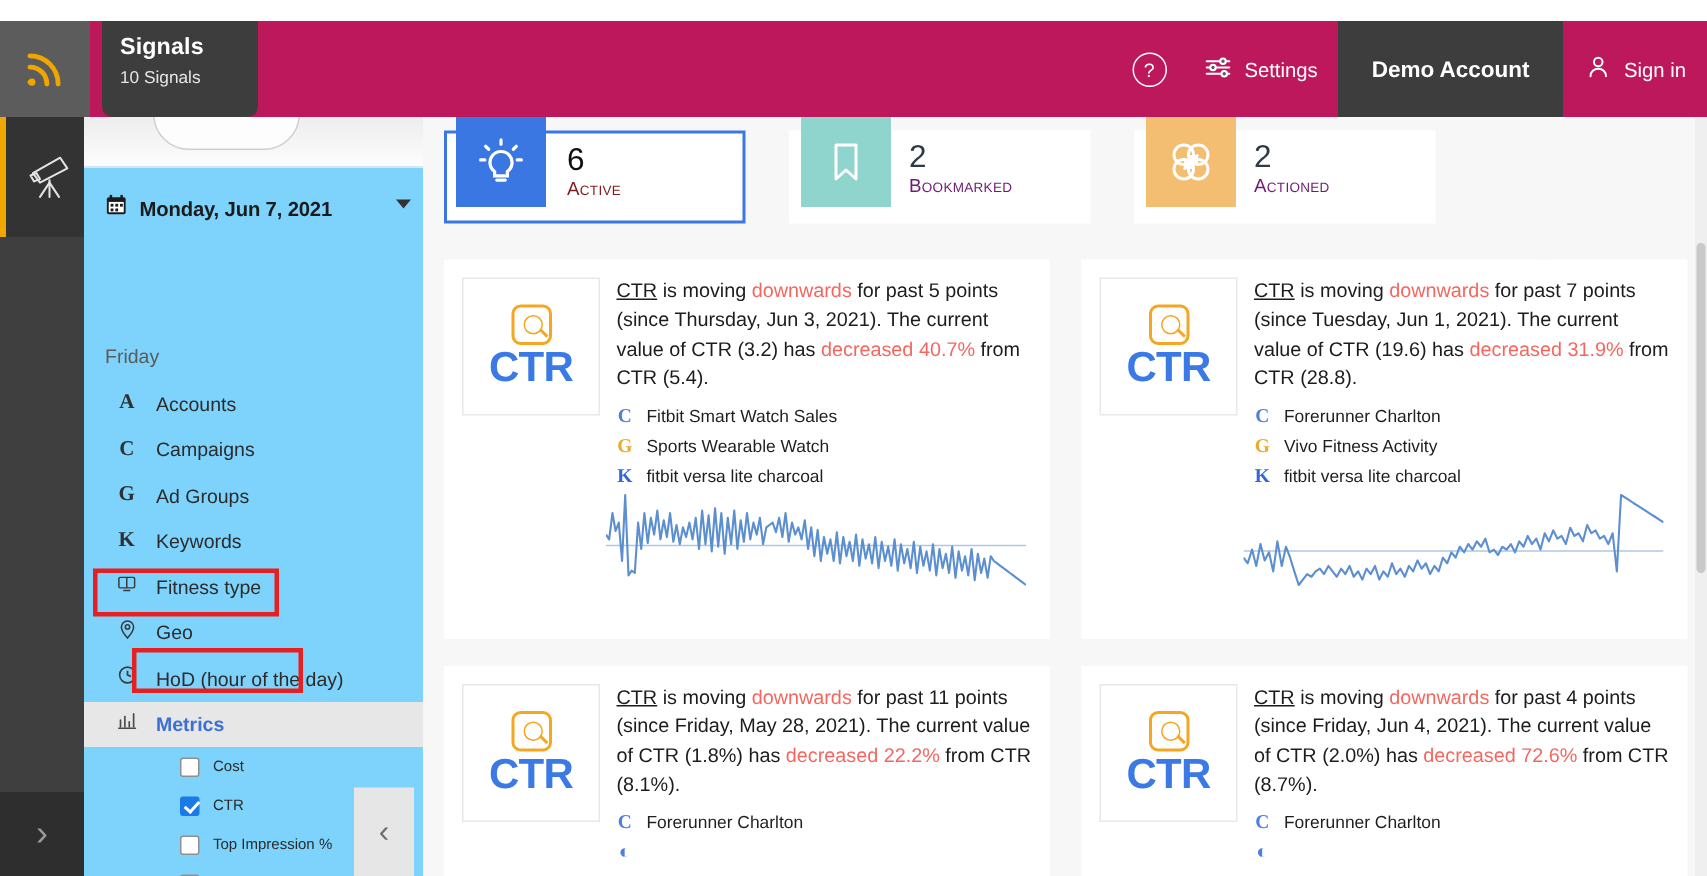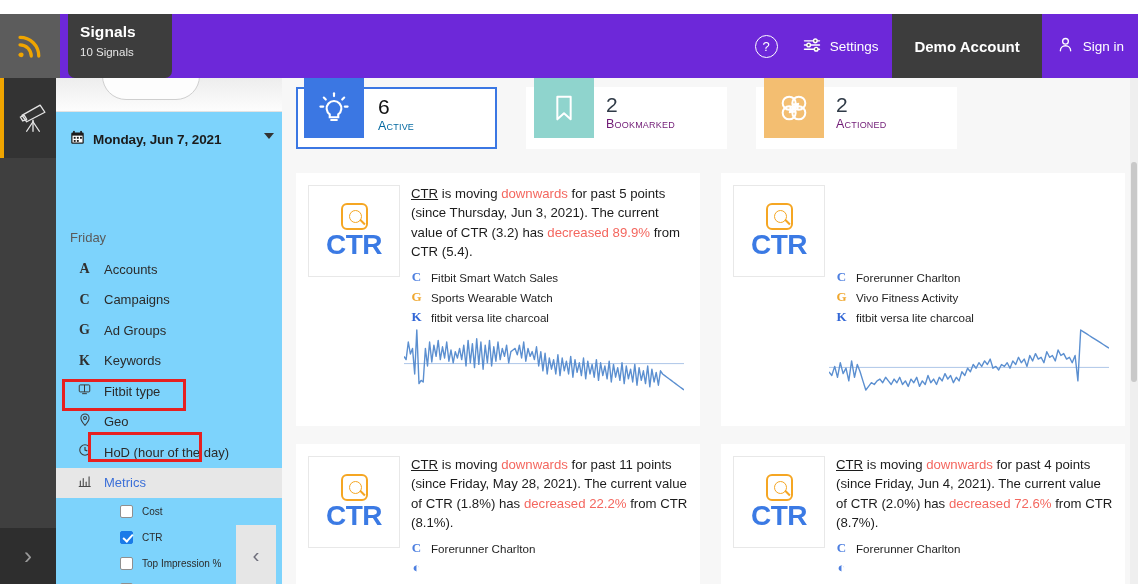--- a/index.html
+++ b/index.html
@@ -10,21 +10,21 @@
     font-family: "Liberation Sans", sans-serif;
   }
   #root { position: relative; width: 1138px; height: 584px; overflow: hidden; background:#fff; }
 
   
   .top-gap { position:absolute; left:0; top:0; width:1138px; height:14px; background:#ffffff; }
 
   
   .header {
     position:absolute; left:0; top:14px; width:1138px; height:64px;
-    background:#6d28d9;
+    background:#be185d;
   }
   .brand-rss {
     position:absolute; left:0; top:0; width:60px; height:64px;
     display:flex; align-items:center; justify-content:center;
     background:#5c5c5c;
   }
   .signals-tab {
     position:absolute; left:68px; top:0px; width:104px; height:64px;
     background:#3d3d3d;
     border-bottom-left-radius:7px; border-bottom-right-radius:7px;
@@ -87,21 +87,21 @@
     font-size:13px; color:#2b2b2b;
   }
   .filter-row .ficon {
     width:17px; text-align:center; font-size:14px; color:#303030; font-weight:bold;
     font-family:"Liberation Serif", serif;
   }
   .filter-row.metrics {
     background:#e7e7e7; color:#3d6fd6; font-weight:normal;
   }
   .filter-row.metrics .ficon { color:#4a4a4a; font-weight:normal;}
-  .filter-row.metrics .flabel { color:#3b6fd8; }
+  .filter-row.metrics .flabel { color:#3b6fd8;font-weight:bold; }
 
   .metric-item {
     height:26px; display:flex; align-items:center; gap:9px;
     font-size:10px; color:#2b2b2b; padding-left:64px;
   }
   .cbx {
     width:13px; height:13px; border:1.3px solid #8f8f8f; border-radius:2px; background:#fff;
     display:inline-block; position:relative; flex:none;
   }
   .cbx.checked { background:#1a7ae8; border-color:#1a7ae8; }
@@ -137,21 +137,21 @@
   .stat.active { border:2px solid #3b77e3; }
   .stat-icon {
     position:absolute; left:8px; top:-9px; width:60px; height:60px;
     display:flex; align-items:center; justify-content:center;
   }
   .stat.active .stat-icon { left:6px; top:-11px; }
   .stat-body { position:absolute; left:80px; top:6px; }
   .stat-num { font-size:21px; color:#2f3a47; line-height:23px; font-weight:normal; }
   .stat-lbl { font-size:12.5px; color:#701a75; letter-spacing:.2px; font-variant:small-caps; margin-top:1px;}
   .stat.active .stat-num { color:#101010; }
-  .stat.active .stat-lbl { color:#0369a1; }
+  .stat.active .stat-lbl { color:#7f1d1d; }
 
   
   .cards { position:absolute; left:14px; top:95px; width:830px; }
   .card-row { display:flex; gap:21px; margin-bottom:18px; }
   .card {
     width:404px; height:253px; background:#ffffff; position:relative; overflow:hidden;
   }
   .card .thumb {
     position:absolute; left:12px; top:12px; width:92px; height:92px;
     border:1px solid #e8e8e8; background:#fff;
@@ -312,21 +312,21 @@
         <span class="flabel">Keywords</span>
       </div>
       <div class="filter-row">
         <span class="ficon">
           <svg width="15" height="14" viewBox="0 0 24 24" stroke="#3a3a3a" stroke-width="1.7" fill="none">
             <rect x="3" y="5" width="18" height="12" rx="1.5"></rect>
             <line x1="12" y1="5" x2="12" y2="17"></line>
             <line x1="8" y1="20" x2="16" y2="20"></line>
           </svg>
         </span>
-        <span class="flabel">Fitbit type</span>
+        <span class="flabel">Fitness type</span>
       </div>
       <div class="filter-row">
         <span class="ficon">
           <svg width="14" height="15" viewBox="0 0 24 24" stroke="#3a3a3a" stroke-width="1.8" fill="none">
             <path d="M12 22 C12 22 19 14.5 19 9.5 A7 7 0 0 0 5 9.5 C5 14.5 12 22 12 22 Z"></path>
             <circle cx="12" cy="9.4" r="2.5"></circle>
           </svg>
         </span>
         <span class="flabel">Geo</span>
       </div>
@@ -434,21 +434,21 @@
 
     <div class="cards">
       <div class="card-row">
 
         <div class="card">
           <div class="thumb">
             <div class="mag"></div>
             <div class="ctr-word">CTR</div>
           </div>
           <div class="desc">
-            <span class="u">CTR</span><span> is moving </span><span class="red">downwards</span><span> for past 5 points (since Thursday, Jun 3, 2021). The current value of CTR (3.2) has </span><span class="red">decreased</span><span> </span><span class="red">89.9%</span><span> from CTR (5.4).</span>
+            <span class="u">CTR</span><span> is moving </span><span class="red">downwards</span><span> for past 5 points (since Thursday, Jun 3, 2021). The current value of CTR (3.2) has </span><span class="red">decreased</span><span> </span><span class="red">40.7%</span><span> from CTR (5.4).</span>
           </div>
           <div class="meta">
             <div class="meta-row">
               <span class="k c">C</span>
               <span>Fitbit Smart Watch Sales</span>
             </div>
             <div class="meta-row">
               <span class="k g">G</span>
               <span>Sports Wearable Watch</span>
             </div>
@@ -461,20 +461,23 @@
                 <line x1="0" y1="38.6" x2="280" y2="38.6" stroke="#aec6e8" stroke-width="1"></line>
                 <polyline points="0.0,31.4 2.1,34.6 4.3,17.0 6.4,29.0 8.5,23.4 10.7,49.0 12.8,5.0 15.0,58.6 17.1,55.4 19.2,57.0 21.4,23.4 23.5,41.0 25.6,17.0 27.8,37.0 29.9,20.2 32.1,31.4 34.2,15.4 36.3,34.6 38.5,21.8 40.6,33.0 42.7,17.0 44.9,36.2 47.0,25.0 49.2,37.8 51.3,26.6 53.4,33.0 55.6,23.4 57.7,34.6 59.8,20.2 62.0,41.0 64.1,15.4 66.3,37.8 68.4,18.6 70.5,42.6 72.7,13.8 74.8,39.4 76.9,17.0 79.1,44.2 81.2,20.2 83.4,37.8 85.5,15.4 87.6,41.0 89.8,21.8 91.9,36.2 94.0,17.0 96.2,34.6 98.3,23.4 100.5,31.4 102.6,20.2 104.7,37.8 106.9,26.6 109.0,25.0 111.1,23.4 113.3,29.8 115.4,20.2 117.6,33.0 119.7,17.0 121.8,36.2 124.0,23.4 126.1,31.4 128.2,26.6 130.4,34.6 132.5,21.8 134.7,41.0 136.8,26.6 138.9,45.8 141.1,28.2 143.2,49.0 145.3,33.0 147.5,44.2 149.6,34.6 151.8,49.0 153.9,29.8 156.0,50.6 158.2,33.0 160.3,45.8 162.4,36.2 164.6,49.0 166.7,31.4 168.9,52.2 171.0,34.6 173.1,47.4 175.3,37.8 177.4,50.6 179.5,33.0 181.7,53.8 183.8,36.2 186.0,49.0 188.1,39.4 190.2,52.2 192.4,34.6 194.5,55.4 196.6,37.8 198.8,50.6 200.9,41.0 203.1,53.8 205.2,36.2 207.3,57.0 209.5,39.4 211.6,52.2 213.7,42.6 215.9,55.4 218.0,37.8 220.2,58.6 222.3,41.0 224.4,53.8 226.6,44.2 228.7,57.0 230.8,39.4 233.0,60.2 235.1,42.6 237.3,55.4 239.4,45.8 241.5,58.6 243.7,41.0 245.8,61.8 247.9,44.2 250.1,57.0 252.2,47.4 254.4,60.2 256.5,45.8 258.6,49.0 260.8,50.6 262.9,52.2 265.0,53.8 267.2,55.4 269.3,57.0 271.5,58.6 273.6,60.2 275.7,61.8 277.9,63.4 280.0,65.0" fill="none" stroke="#5b8fd0" stroke-width="1.4" stroke-linejoin="round"></polyline>
               </svg></div>
         </div>
 
         <div class="card">
           <div class="thumb">
             <div class="mag"></div>
             <div class="ctr-word">CTR</div>
           </div>
+          <div class="desc">
+            <span class="u">CTR</span><span> is moving </span><span class="red">downwards</span><span> for past 7 points (since Tuesday, Jun 1, 2021). The current value of CTR (19.6) has </span><span class="red">decreased</span><span> </span><span class="red">31.9%</span><span> from CTR (28.8).</span>
+          </div>
           <div class="meta">
             <div class="meta-row">
               <span class="k c">C</span>
               <span>Forerunner Charlton</span>
             </div>
             <div class="meta-row">
               <span class="k g">G</span>
               <span>Vivo Fitness Activity</span>
             </div>
             <div class="meta-row">

